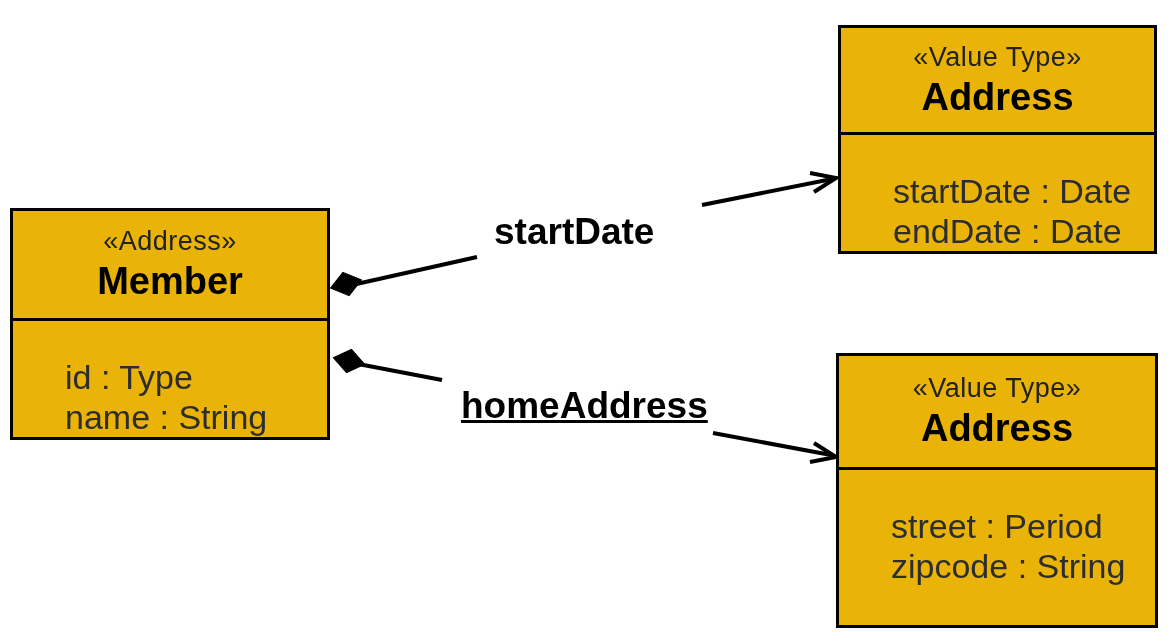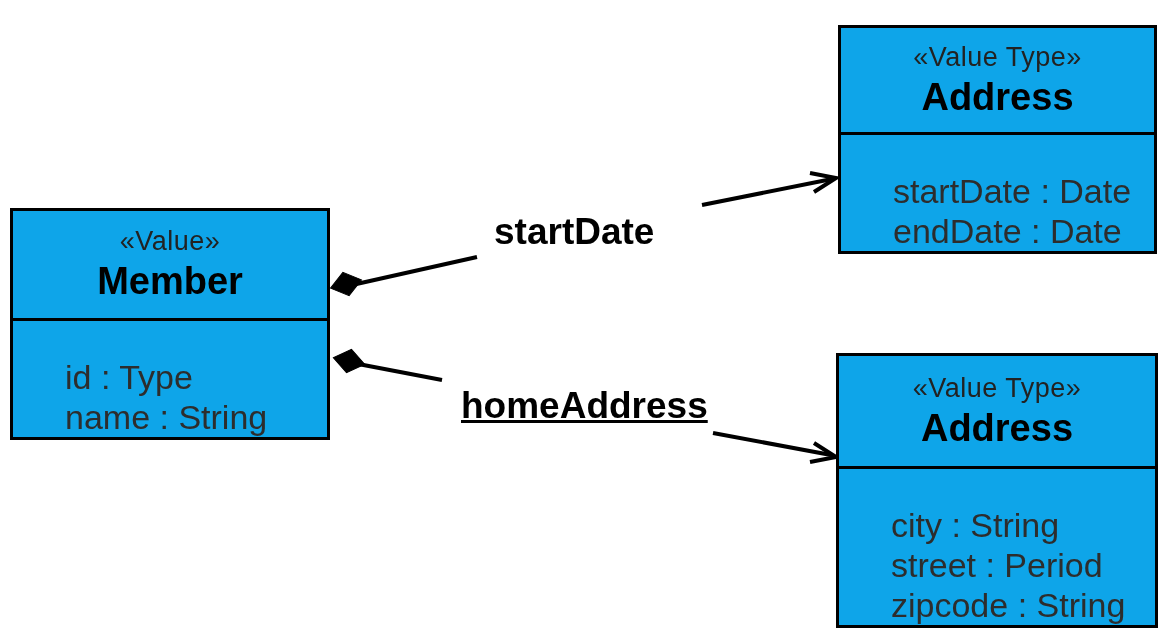--- a/index.html
+++ b/index.html
@@ -10,21 +10,21 @@
   .canvas {
     position: relative;
     width: 1171px;
     height: 643px;
     background: #ffffff;
     font-family: "Liberation Sans", sans-serif;
     overflow: hidden;
   }
   .uml-class {
     position: absolute;
-    background: #0ea5e9;
+    background: #eab308;
     border: 3px solid #000000;
     box-sizing: border-box;
     display: flex;
     flex-direction: column;
     z-index: 2;
     gap: 28px;
   }
   .uml-header {
     border-bottom: 3px solid #000000;
     display: flex;
@@ -79,21 +79,21 @@
     stroke-width: 1;
   }
 </style>
 </head>
 <body>
 
 <div class="canvas">
 
   <div class="uml-class" style="left:10px; top:208px; width:320px; height:232px;">
     <div class="uml-header" style="height:112px;">
-      <div class="stereotype">«Value»</div>
+      <div class="stereotype">«Address»</div>
       <div class="class-name">Member</div>
     </div>
     <div class="uml-attrs">
       <div>id : Type</div>
       <div>name : String</div>
     </div>
   </div>
 
   <div class="uml-class" style="left:838px; top:25px; width:319px; height:229px;">
     <div class="uml-header" style="height:115px;">
@@ -105,21 +105,20 @@
       <div>endDate : Date</div>
     </div>
   </div>
 
   <div class="uml-class" style="left:836px; top:353px; width:322px; height:275px;">
     <div class="uml-header" style="height:111px;">
       <div class="stereotype">«Value Type»</div>
       <div class="class-name">Address</div>
     </div>
     <div class="uml-attrs">
-      <div>city : String</div>
       <div>street : Period</div>
       <div>zipcode : String</div>
     </div>
   </div>
 
   <div class="assoc-label" style="left:494px; top:211px;">startDate</div>
   <div class="assoc-label" style="left:461px; top:385px;text-decoration:underline;">homeAddress</div>
 
   <svg class="connectors" width="1171" height="643" viewBox="0 0 1171 643">
 

